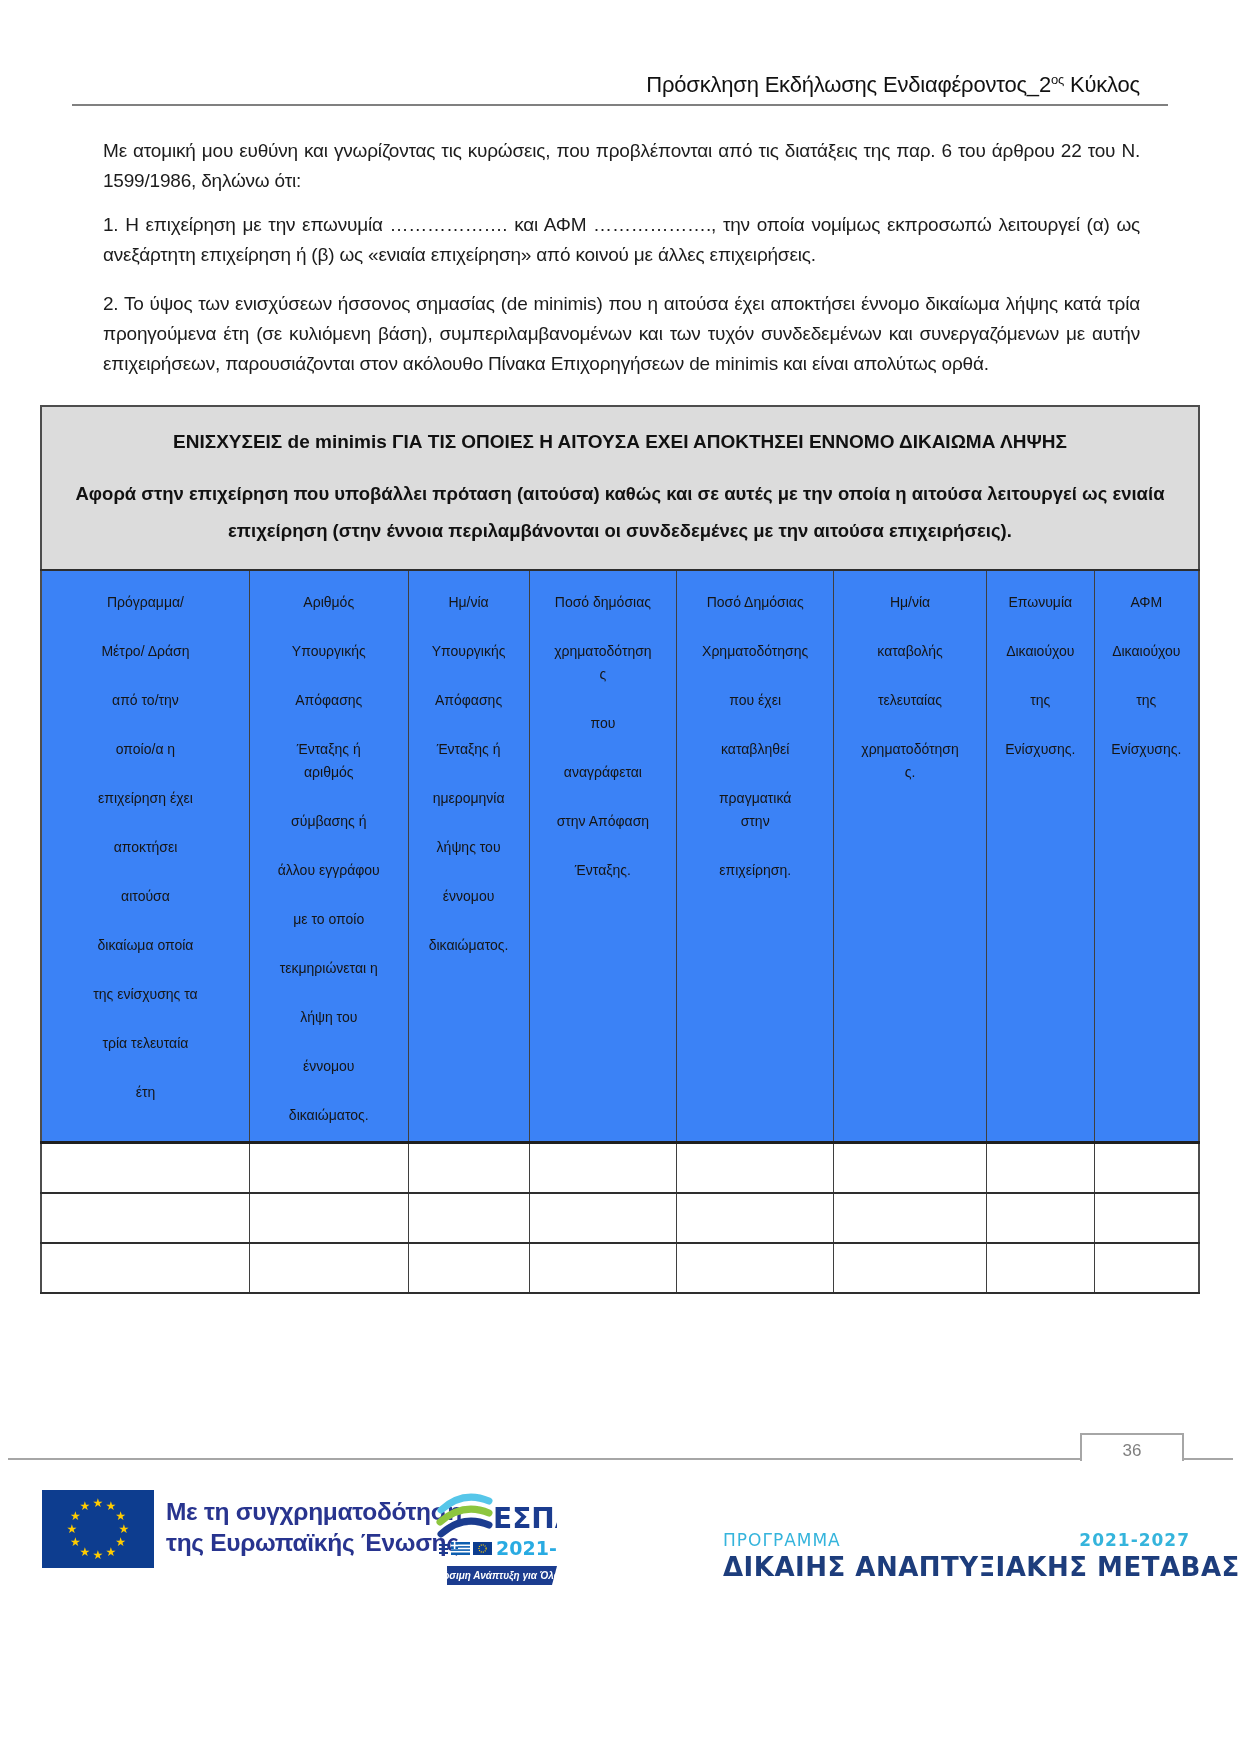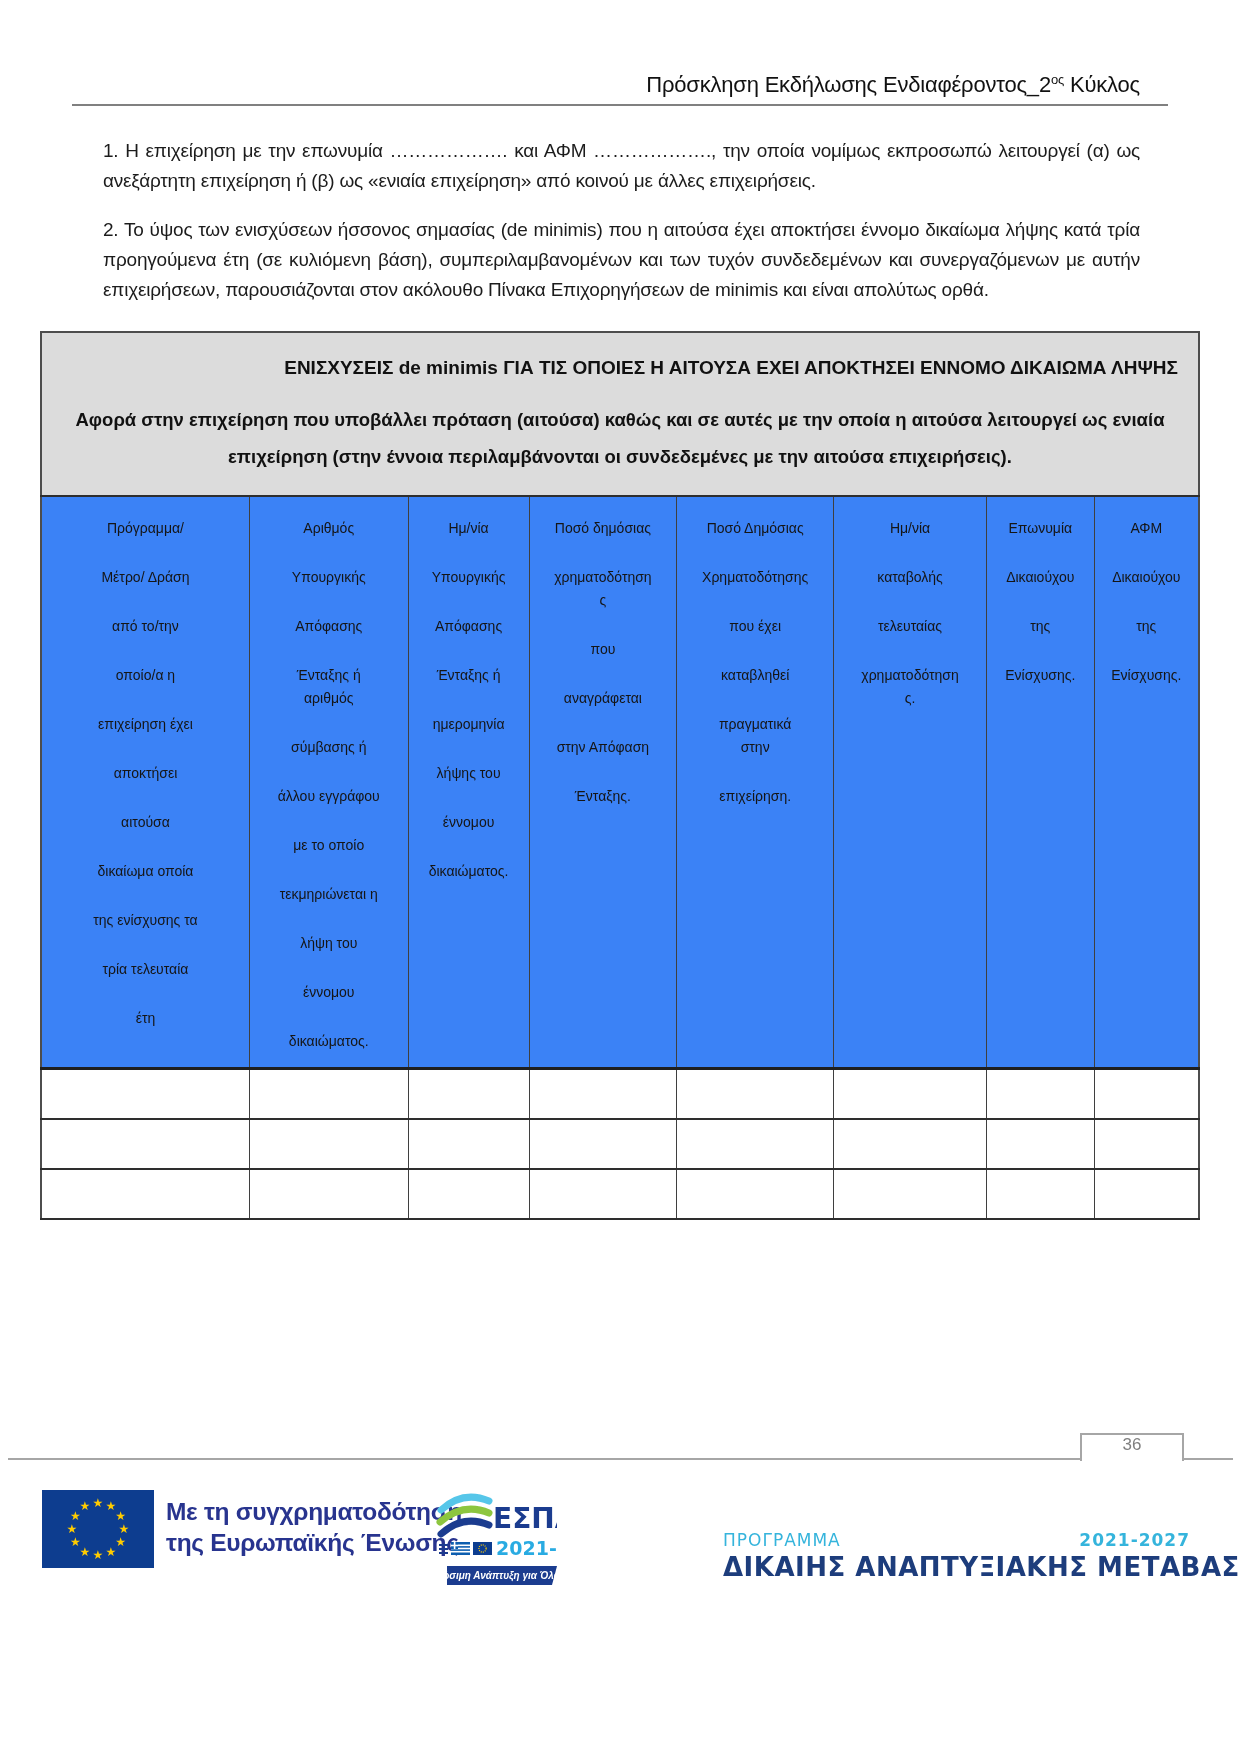--- a/index.html
+++ b/index.html
@@ -31,21 +31,21 @@
   .table-wrap { margin:26px 41px 0 40px; }
   table.dm { border-collapse:collapse; width:1160px; table-layout:fixed;
              border:2px solid #4d4d4d; }
   col.c1{width:18.0%} col.c2{width:13.7%} col.c3{width:10.45%} col.c4{width:12.75%}
   col.c5{width:13.55%} col.c6{width:13.2%} col.c7{width:9.3%} col.c8{width:9.05%}
 
   th.title-cell {
     background:#dcdcdc; border:1px solid #3f3f3f; border-bottom:2px solid #2e2e2e;
     padding:24px 20px 20px; text-align:center; vertical-align:top;
   }
-  .t-title  { font-size:19px; font-weight:bold; color:#111;text-align:right; }
+  .t-title  { font-size:19px; font-weight:bold; color:#111; }
   .t-subtitle { margin-top:22px; font-size:18.5px; font-weight:bold;
                 color:#111; line-height:37px; }
 
   th.hdr-cell {
     background:#3b82f6; border:1px solid #3f3f3f; border-top:2px solid #2e2e2e;
     border-bottom:3px solid #1f1f1f;
     padding:20px 5px 14px; text-align:center; vertical-align:top;
     font-size:14px; font-weight:normal; color:#151515;
     overflow-wrap:break-word;
   }
@@ -59,21 +59,21 @@
   }
 
   
   .footer-rule {
     position:absolute; left:8px; right:8px; top:1458px;
     border-top:2px solid #a6a6a6;
   }
   .pageno-box {
     position:absolute; left:1080px; top:1433px; width:100px; height:26px;
     background:#ffffff; border:2px solid #a6a6a6; border-bottom:none;
-    display:flex; align-items:flex-start; justify-content:center;
+    display:flex; align-items:flex-end; justify-content:center;
     font-size:17px; color:#7f7f7f;
   }
 
   
   .footer { position:absolute; left:0; top:1486px; width:1241px; height:130px; }
 
   .eu-flag {
     position:absolute; left:42px; top:4px; width:112px; height:78px;
     background:#0d3d8f;
   }
@@ -110,20 +110,21 @@
 <body>
 
 <div class="page">
 
   <div class="doc-header">
     <div class="doc-header-title"><span>Πρόσκληση Εκδήλωσης Ενδιαφέροντος_2</span><sup>ος</sup><span> Κύκλος</span></div>
     <div class="header-rule"></div>
   </div>
 
   <div class="doc-body">
+    <p class="intro">Με ατομική μου ευθύνη και γνωρίζοντας τις κυρώσεις, που προβλέπονται από τις διατάξεις της παρ. 6 του άρθρου 22 του Ν. 1599/1986, δηλώνω ότι:</p>
     <p>1. Η επιχείρηση με την επωνυμία ………………. και ΑΦΜ ………………., την οποία νομίμως εκπροσωπώ λειτουργεί (α) ως ανεξάρτητη επιχείρηση ή (β) ως «ενιαία επιχείρηση» από κοινού με άλλες επιχειρήσεις.</p>
     <p>2. Το ύψος των ενισχύσεων ήσσονος σημασίας (de minimis) που η αιτούσα έχει αποκτήσει έννομο δικαίωμα λήψης κατά τρία προηγούμενα έτη (σε κυλιόμενη βάση), συμπεριλαμβανομένων και των τυχόν συνδεδεμένων και συνεργαζόμενων με αυτήν επιχειρήσεων, παρουσιάζονται στον ακόλουθο Πίνακα Επιχορηγήσεων de minimis και είναι απολύτως ορθά.</p>
   </div>
 
   <div class="table-wrap">
     <table class="dm">
       <colgroup>
         <col class="c1">
           <col class="c2">
           <col class="c3">

